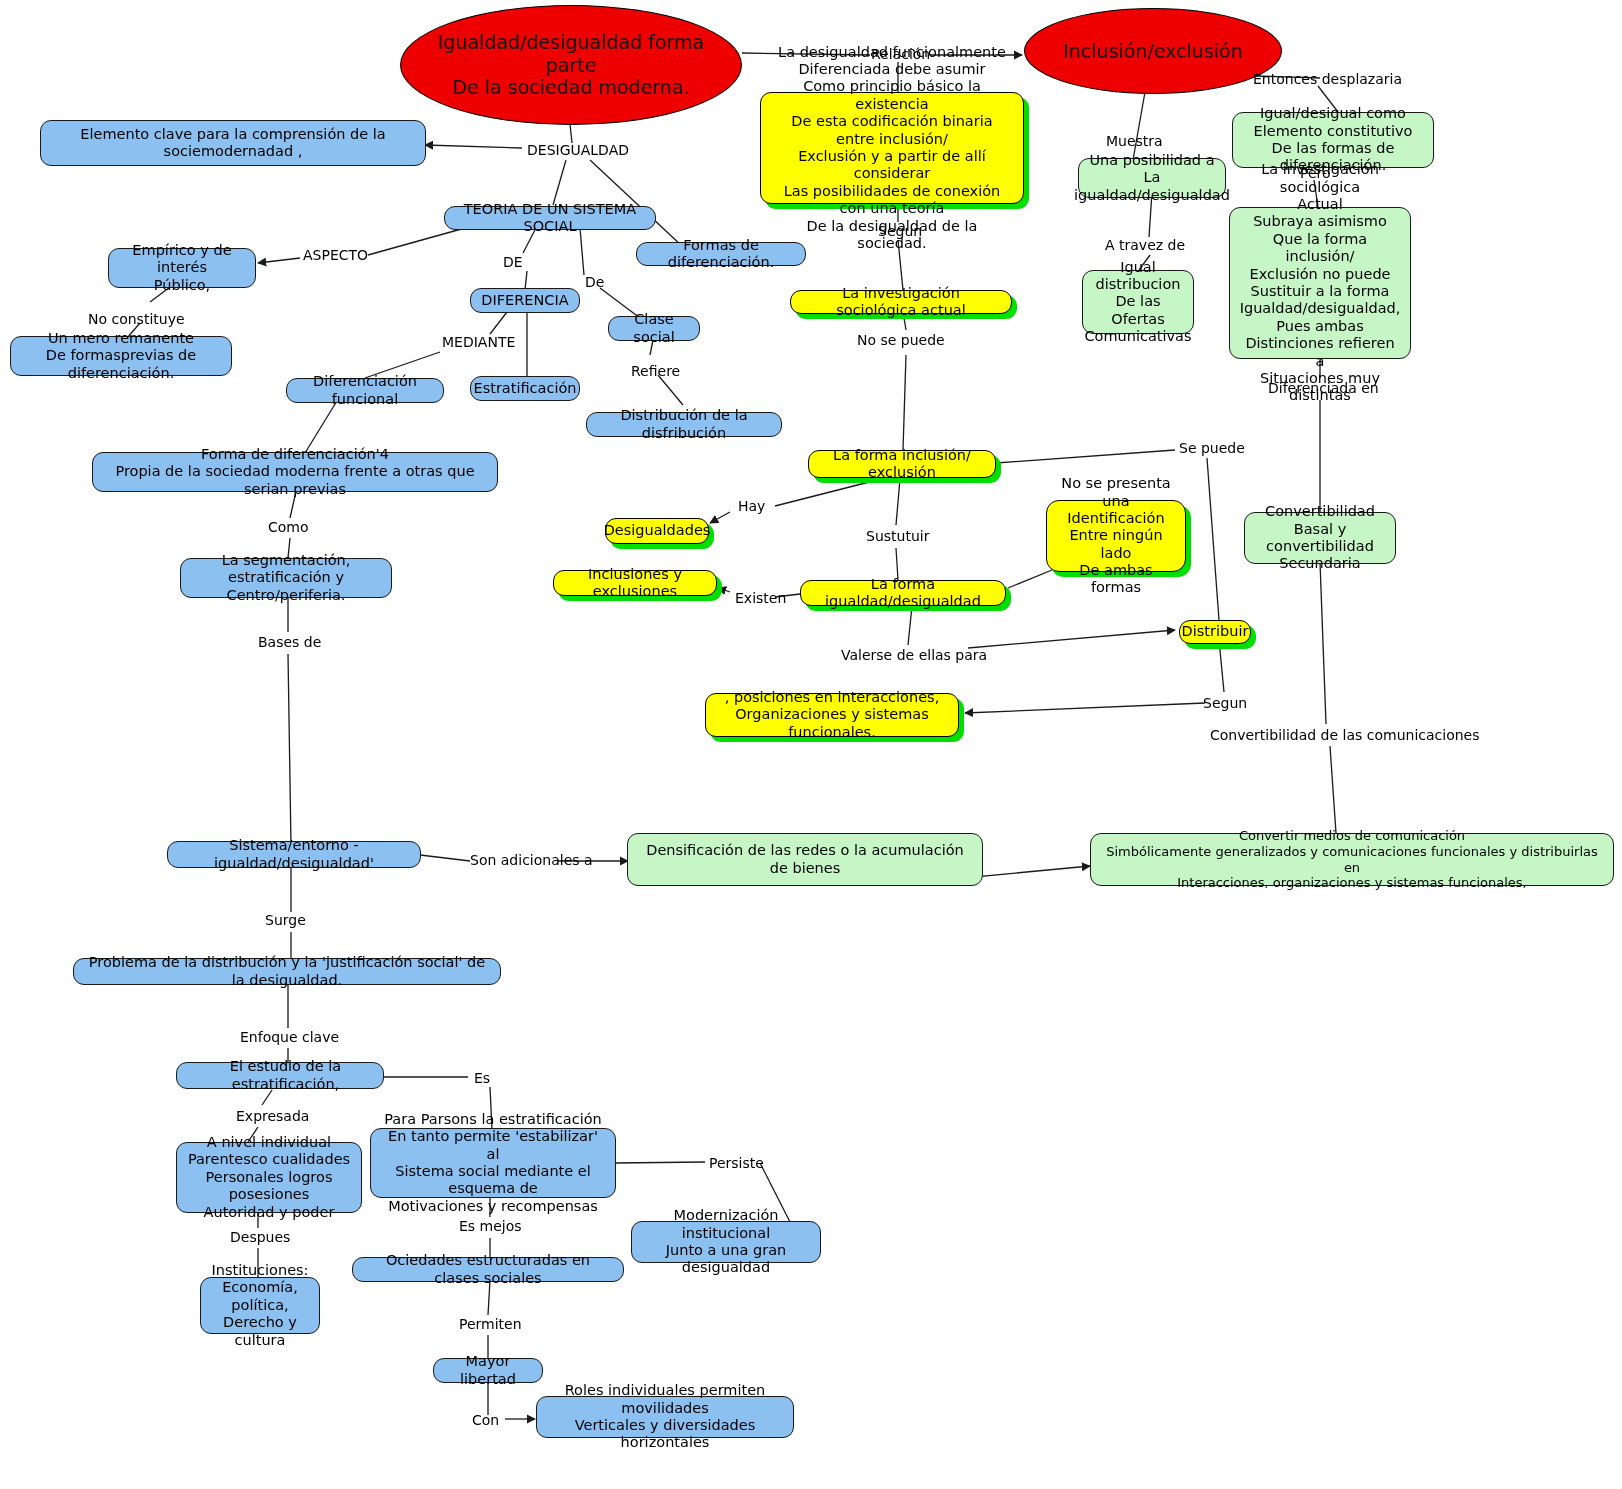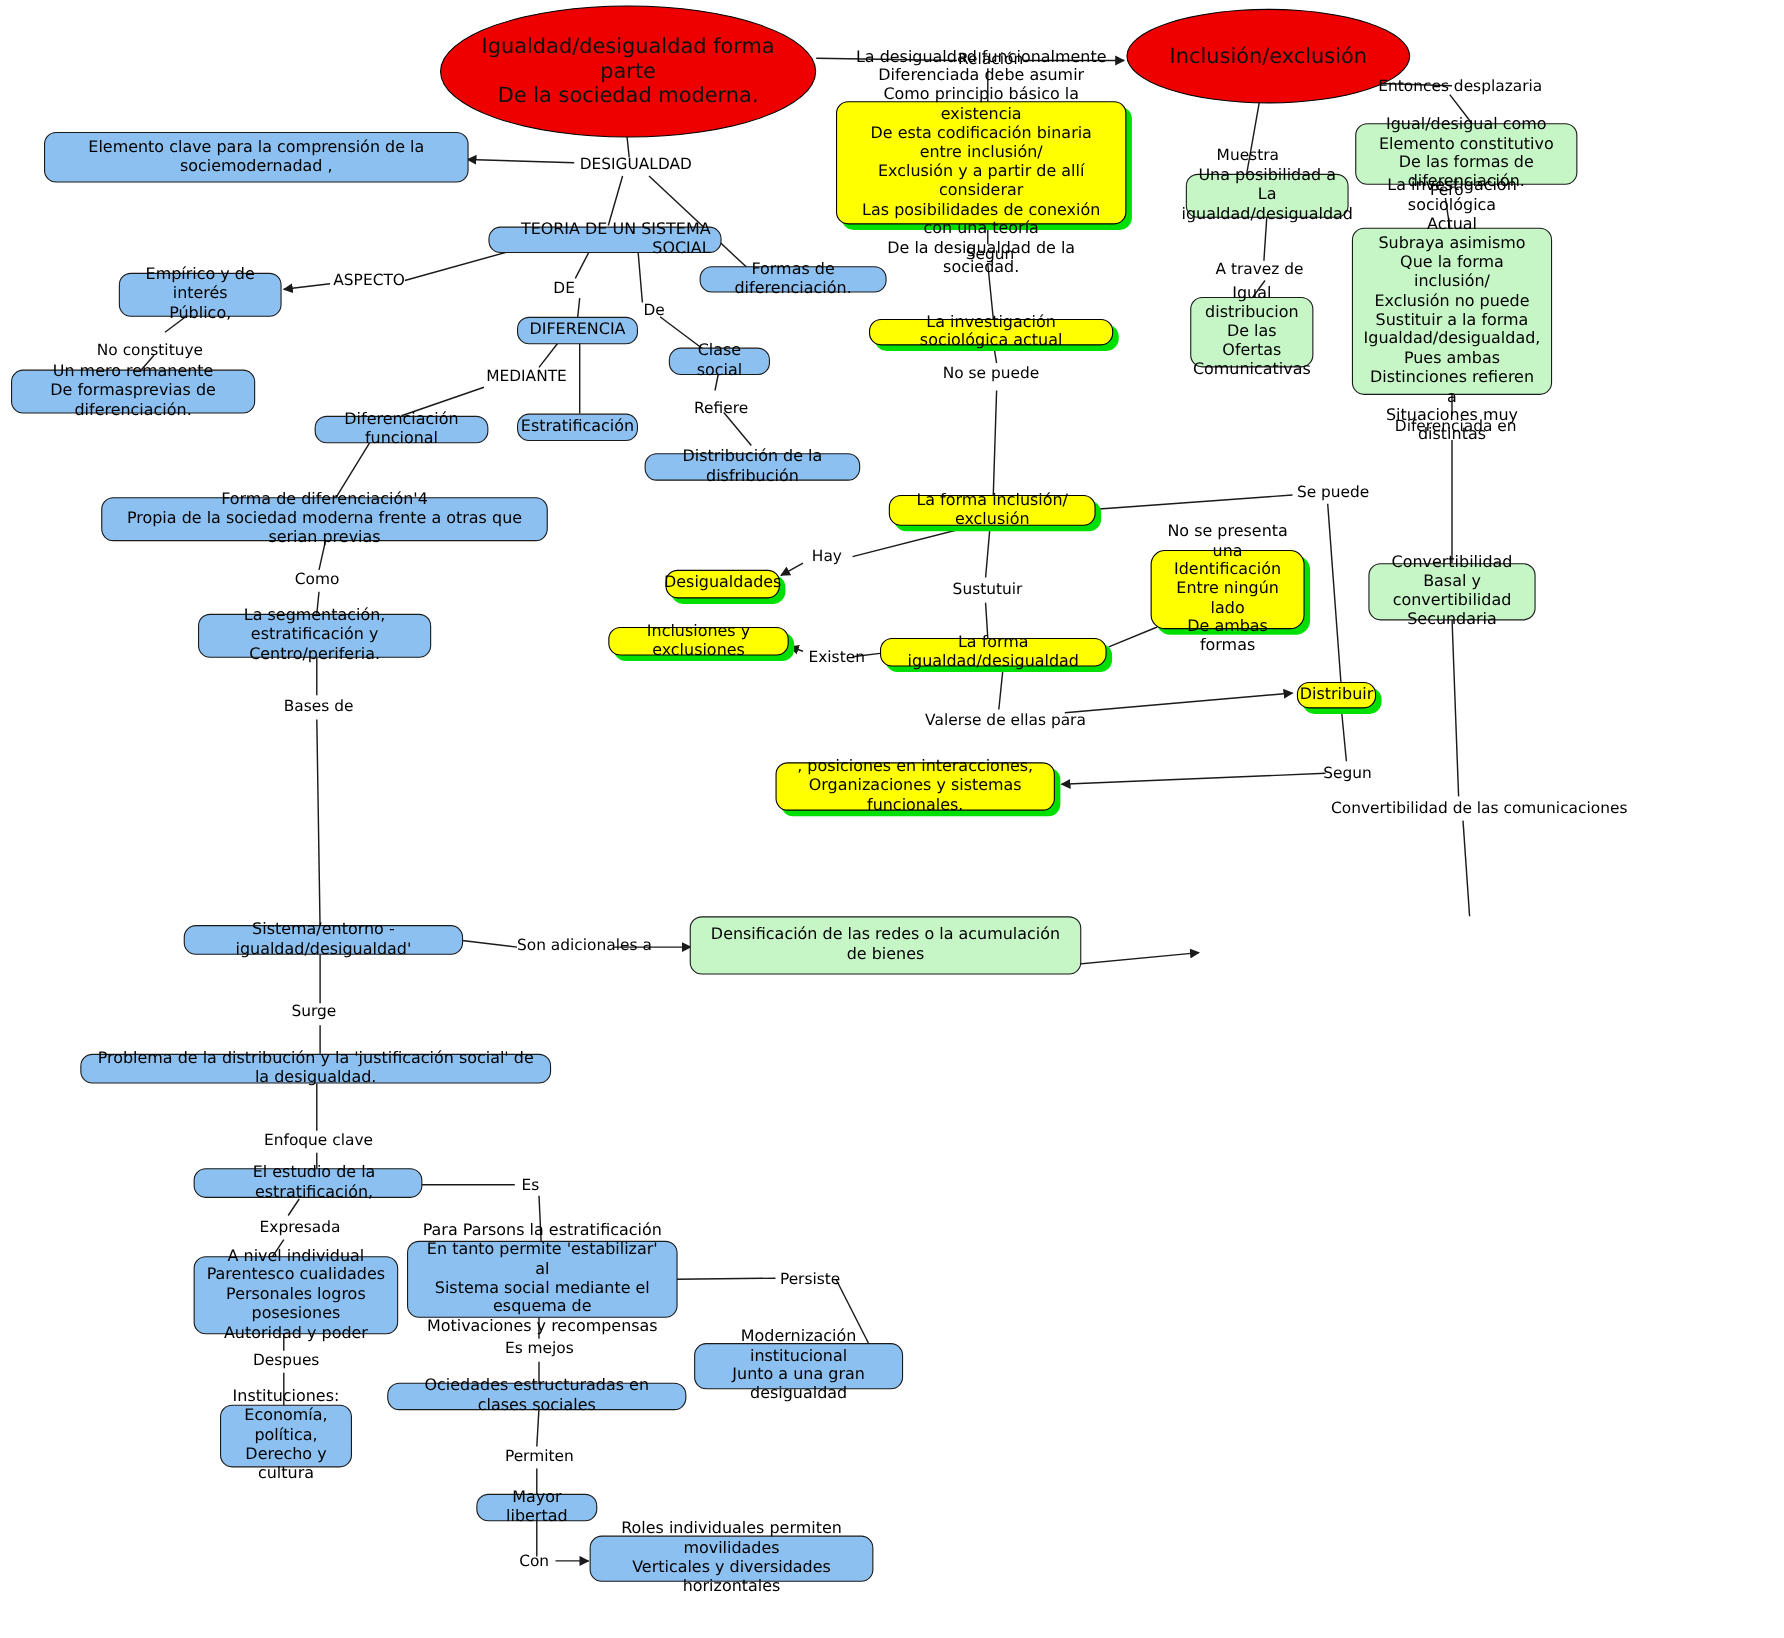--- a/index.html
+++ b/index.html
@@ -218,21 +218,21 @@
   </div>
 
   <div class="node ellipse" style="left:1024px; top:8px; width:258px; height:86px;">
     <span>Inclusión/exclusión</span>
   </div>
 
   <div class="node blue" style="left:40px; top:120px; width:386px; height:46px;">
     <span>Elemento clave para la comprensión de la sociemodernadad ,</span>
   </div>
 
-  <div class="node blue" style="left:444px; top:206px; width:212px; height:24px;text-align:right;">
+  <div class="node blue" style="left:444px; top:206px; width:212px; height:24px;">
     <span>TEORIA DE UN SISTEMA SOCIAL</span>
   </div>
 
   <div class="node blue" style="left:636px; top:242px; width:170px; height:24px;">
     <span>Formas de diferenciación.</span>
   </div>
 
   <div class="node blue" style="left:108px; top:248px; width:148px; height:40px;">
     <span>Empírico y de interés
 Público,</span>
@@ -357,20 +357,25 @@
   <div class="node green" style="left:1244px; top:512px; width:152px; height:52px;">
     <span>Convertibilidad
 Basal y convertibilidad
 Secundaria</span>
   </div>
 
   <div class="node green" style="left:627px; top:833px; width:356px; height:53px;">
     <span>Densificación de las redes o la acumulación de bienes</span>
   </div>
 
+  <div class="node green" style="left:1090px; top:833px; width:524px; height:53px; font-size:13px;">
+    <span>Convertir medios de comunicación
+Simbólicamente generalizados y comunicaciones funcionales y distribuirlas en
+Interacciones, organizaciones y sistemas funcionales,</span>
+  </div>
 
   <div class="node yellow" style="left:760px; top:92px; width:264px; height:112px;">
     <span>La desigualdad  funcionalmente
 Diferenciada debe asumir
 Como principio básico la existencia
 De esta codificación binaria entre inclusión/
 Exclusión y a partir de allí considerar
 Las posibilidades de conexión con una teoría
 De la desigualdad de la sociedad.</span>
   </div>

